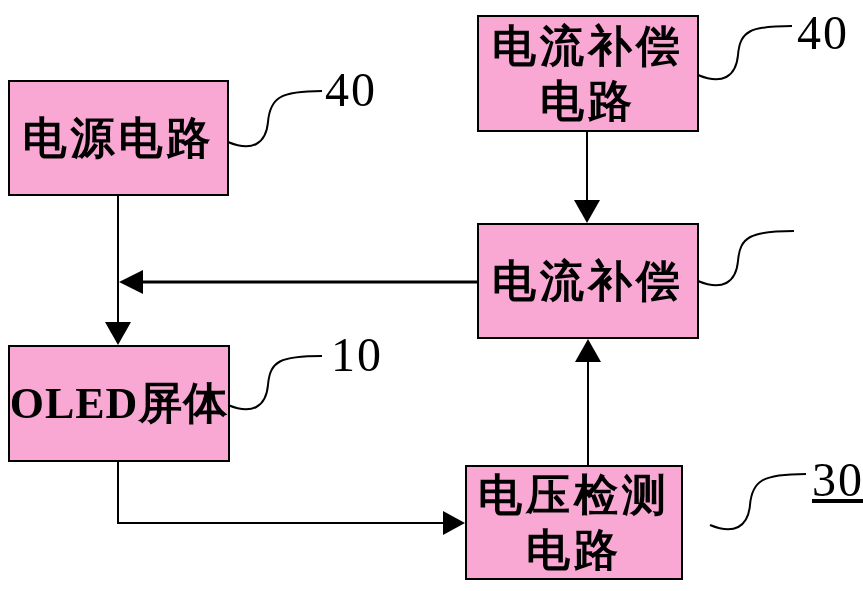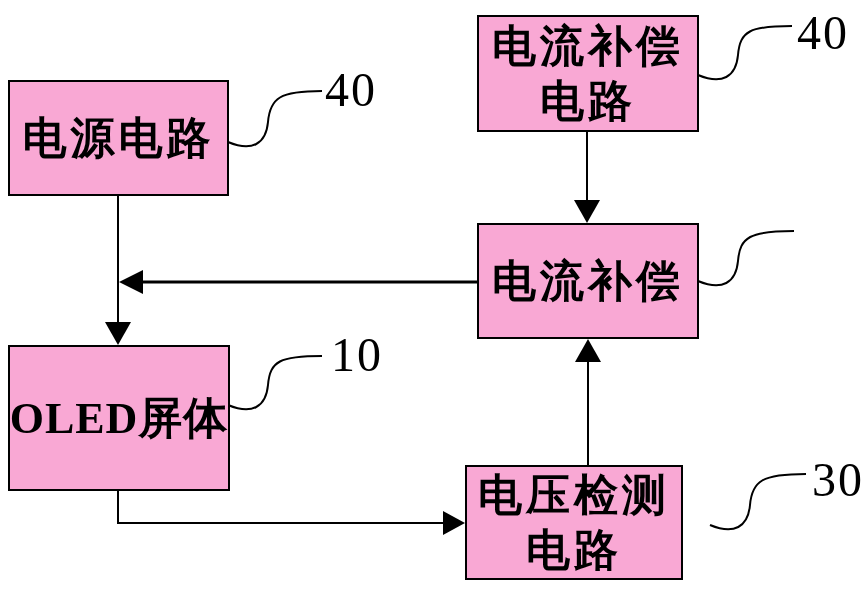--- a/index.html
+++ b/index.html
@@ -42,27 +42,27 @@
   }
   .ref {
     position: absolute;
     font-size: 48px;
     line-height: 48px;
     letter-spacing: 2px;
   }
   #node-power   { left: 8px;   top: 80px;  width: 221px; height: 116px; text-align: right; }
   #node-current { left: 477px; top: 15px;  width: 222px; height: 117px; }
   #node-switch  { left: 477px; top: 223px; width: 222px; height: 116px; }
-  #node-oled    { left: 8px;   top: 345px; width: 222px; height: 146px; letter-spacing: 1px; }
+  #node-oled    { left: 8px;   top: 345px; width: 222px; height: 117px; letter-spacing: 1px; }
   #node-voltage { left: 465px; top: 465px; width: 218px; height: 115px; }
   #ref-20 { left: 325px; top: 66px;  }
   #ref-40 { left: 797px; top: 9px;   }
   #ref-50 { left: 798px; top: 209px; }
   #ref-10 { left: 331px; top: 331px; text-align: right; }
-  #ref-30 { left: 812px; top: 456px; }
+  #ref-30 { left: 812px; top: 456px; text-decoration: underline; }
 </style>
 </head>
 <body>
 
 <div class="canvas">
 
   <svg class="layer" width="863" height="591" viewBox="0 0 863 591">
     <g stroke="#000000" stroke-width="2" fill="none">
       <line x1="118" y1="196" x2="118" y2="324"></line>
       <line x1="477" y1="282" x2="141" y2="282" stroke-width="3"></line>

